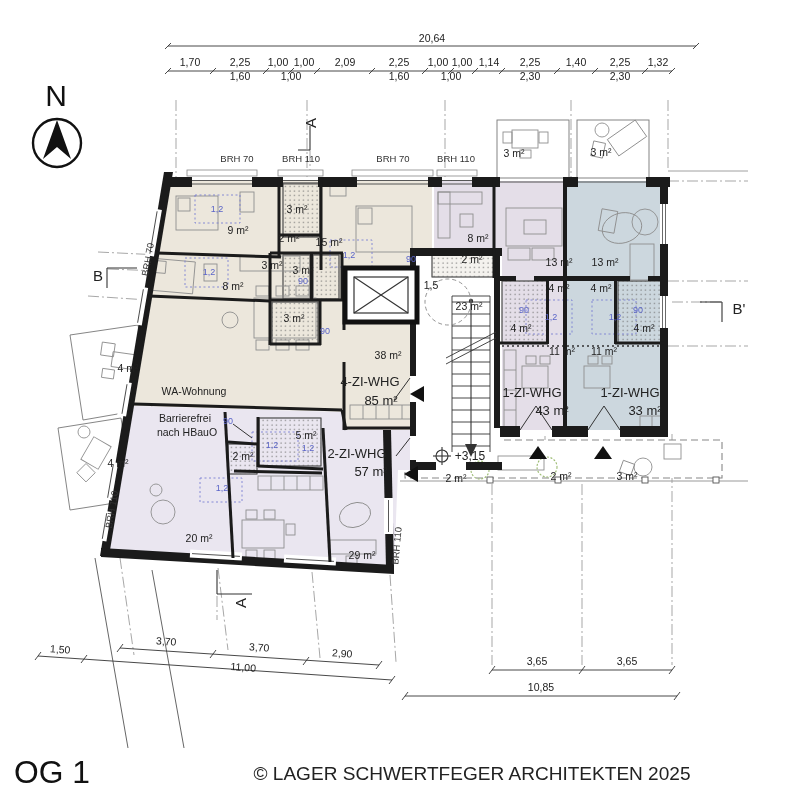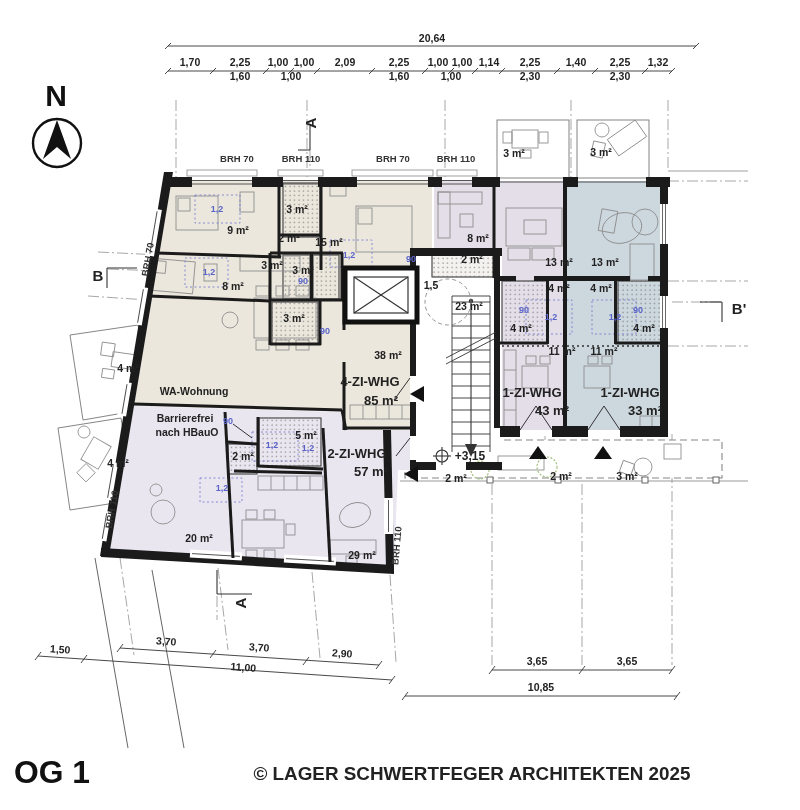--- a/index.html
+++ b/index.html
@@ -1,16 +1,16 @@
 <!DOCTYPE html>
 <html><head>
 <meta charset="utf-8">
 <style>
   html,body{margin:0;padding:0;background:#ffffff;}
-  .page{position:relative;width:800px;height:810px;background:#fff;overflow:hidden;font-weight:bold;}
+  .page{position:relative;width:800px;height:810px;background:#fff;overflow:hidden;}
   svg{display:block;}
   
   text{font-family:"Liberation Sans",sans-serif;fill:#222;text-anchor:middle;}
   .room{font-size:10.5px;}
   .apt{font-size:13px;}
   .apt-s{font-size:10.5px;}
   .blue{font-size:9px;fill:#5a64c8;}
   .brh{font-size:9.5px;fill:#333;}
   .dim{font-size:10.5px;}
   .marker{font-size:15px;}

